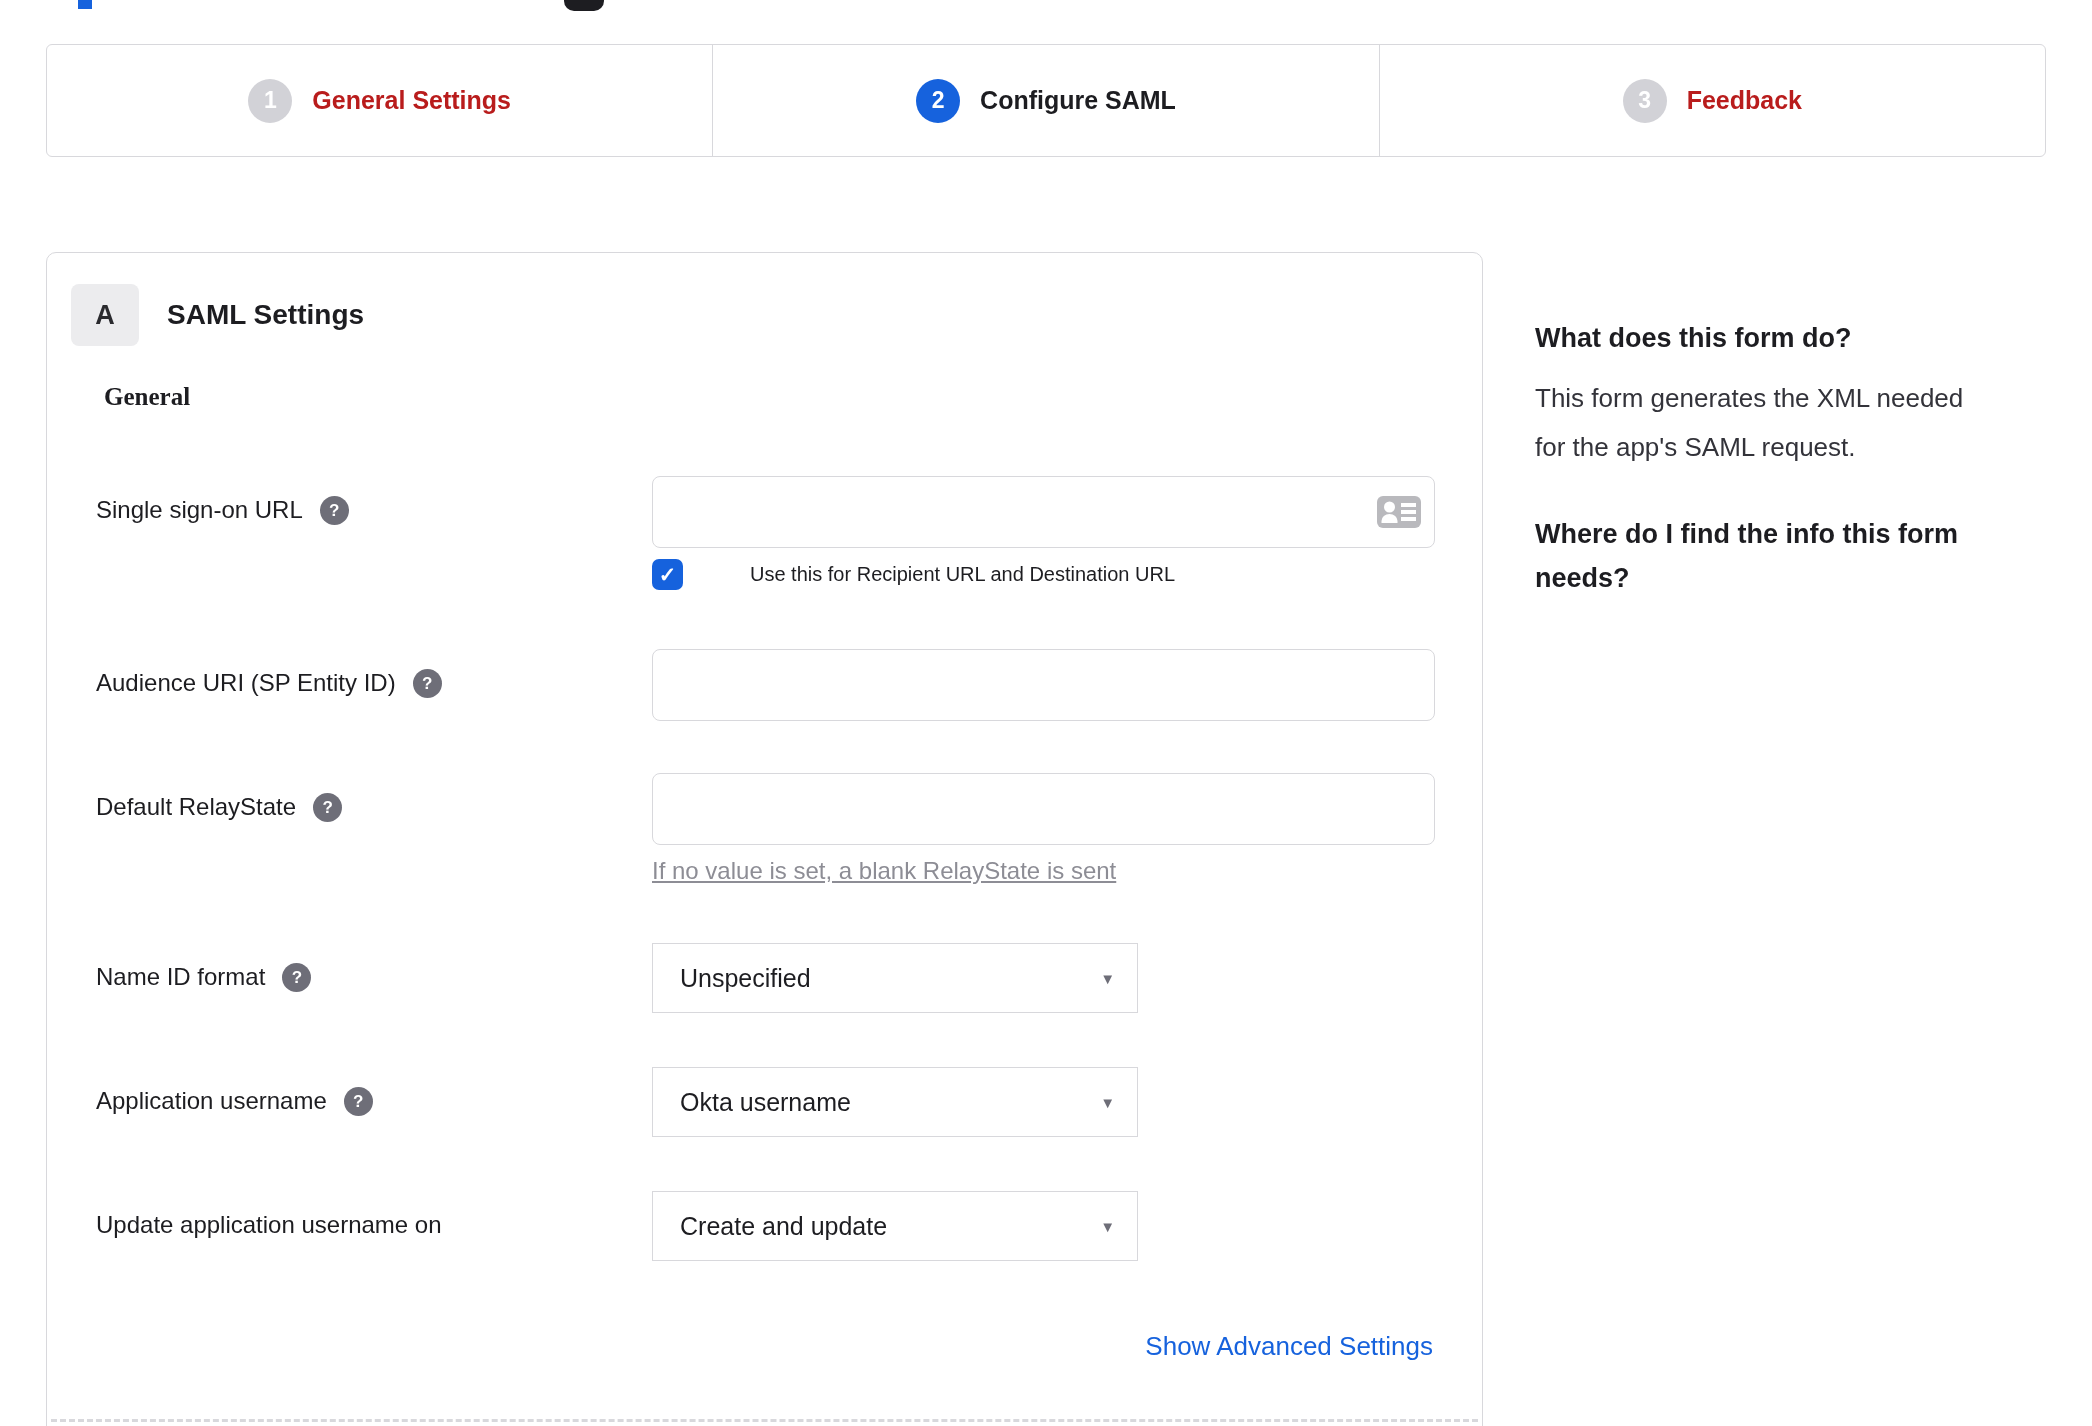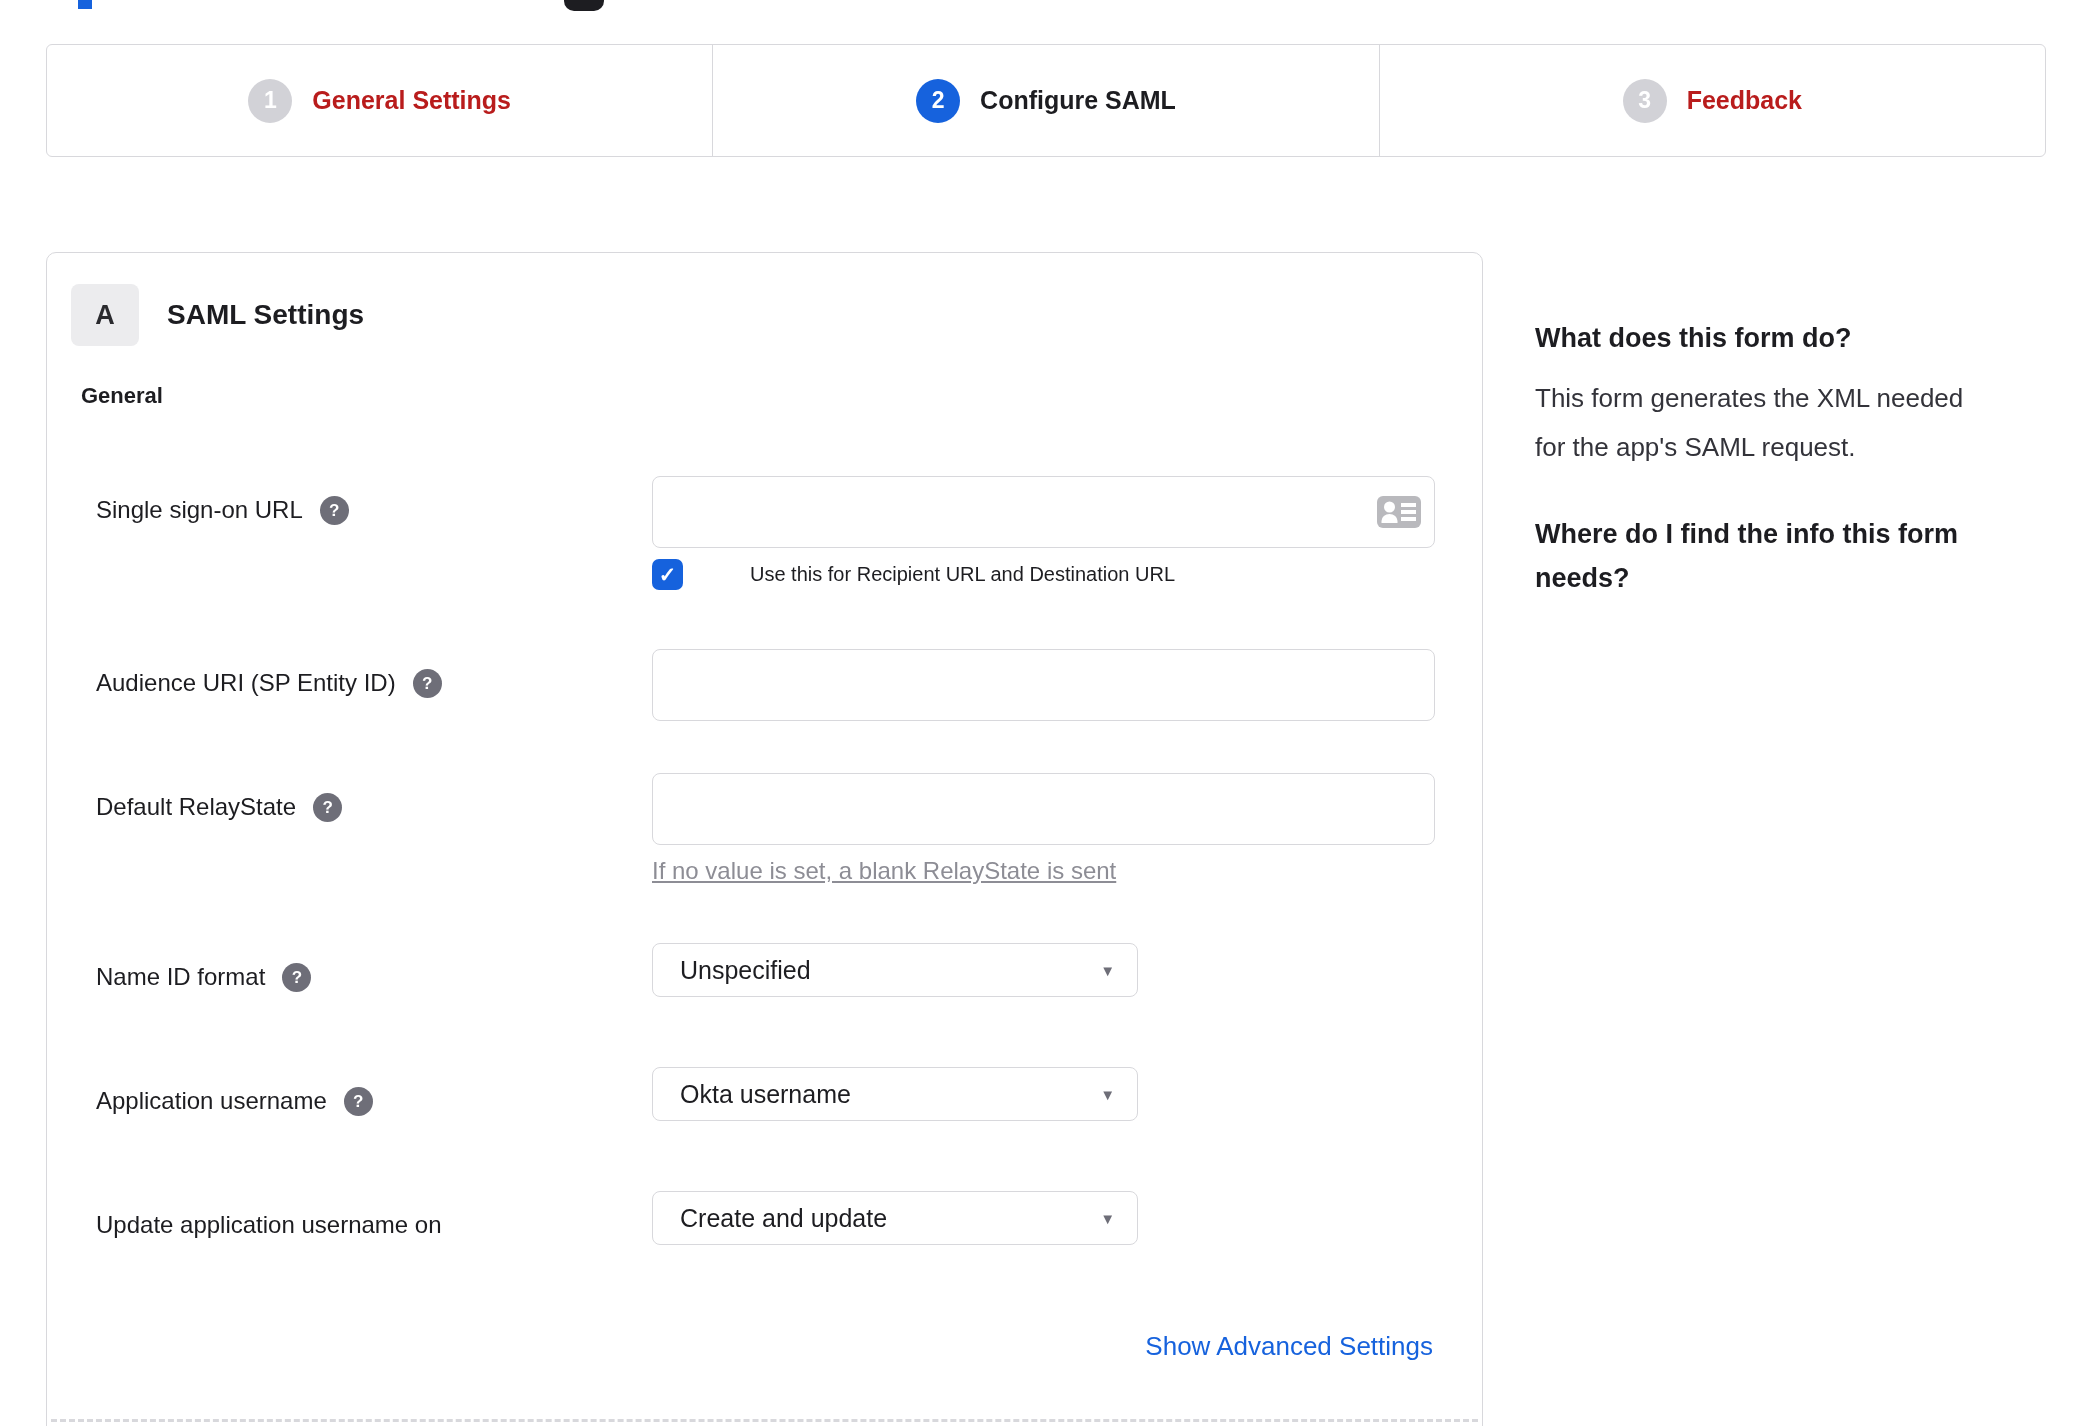--- a/index.html
+++ b/index.html
@@ -35,21 +35,21 @@
   .panel {
     position:absolute; left:46px; top:252px; width:1437px; height:1500px;
     background:#fff; border:1px solid #d8d8dc; border-radius:10px;
   }
   .panel-header { position:absolute; left:24px; top:31px; display:flex; align-items:center; }
   .badge {
     width:68px; height:62px; background:#ececee; border-radius:8px; color:#2a2a2e;
     display:flex; align-items:center; justify-content:center; font-size:27px; font-weight:bold;
   }
   .panel-title { font-size:28px; font-weight:bold; margin-left:28px; }
-  .section-heading { position:absolute; left:34px; top:130px; font-size:22px; font-weight:bold; }
+  .section-heading { position:absolute; left:57px; top:130px; font-size:25px; font-weight:bold;font-family:Liberation Serif, serif; }
 
   .form-row { position:absolute; left:0; width:100%; height:0; overflow:visible; }
   .field-label {
     position:absolute; left:49px; top:20px; display:flex; align-items:flex-start; gap:17px;
     font-size:24px; color:#1d1d21; white-space:nowrap;
   }
   .help-icon {
     width:29px; height:29px; border-radius:50%; background:#6e6e78; color:#fff;
     display:inline-flex; align-items:center; justify-content:center;
     font-size:17px; font-weight:bold; cursor:pointer; flex:0 0 auto;
@@ -60,21 +60,21 @@
   .text-input {
     width:100%; height:100%; background:#fff; border:1px solid #d8d8dc; border-radius:8px;
     font-size:24px; padding:0 64px 0 20px; outline:none;
     font-family:"Liberation Sans", sans-serif; color:#1d1d21;
   }
   .card-icon { position:absolute; right:14px; top:50%; transform:translateY(-50%); }
 
   .hint { position:absolute; left:605px; top:84px; font-size:24px; color:#8d8d95; white-space:nowrap;text-decoration:underline; }
 
   .select-box {
-    width:486px; height:54px; background:#fff; border:1px solid #d8d8dc; border-radius:8px;
+    width:486px; height:70px; background:#fff; border:1px solid #d8d8dc; border-radius:0;
     display:flex; align-items:center; justify-content:space-between;
     padding:0 22px 0 27px; font-size:25px; color:#1d1d21; cursor:pointer;
   }
   .select-arrow { font-size:15px; color:#6e6e78; }
 
   .checkbox-row { position:absolute; left:605px; top:0; display:flex; align-items:center; gap:27px; }
   .checkbox {
     width:31px; height:31px; background:#1662dd; border-radius:7px; color:#fff;
     display:flex; align-items:center; justify-content:center;
     font-size:21px; font-weight:bold; cursor:pointer; flex:0 0 auto;

